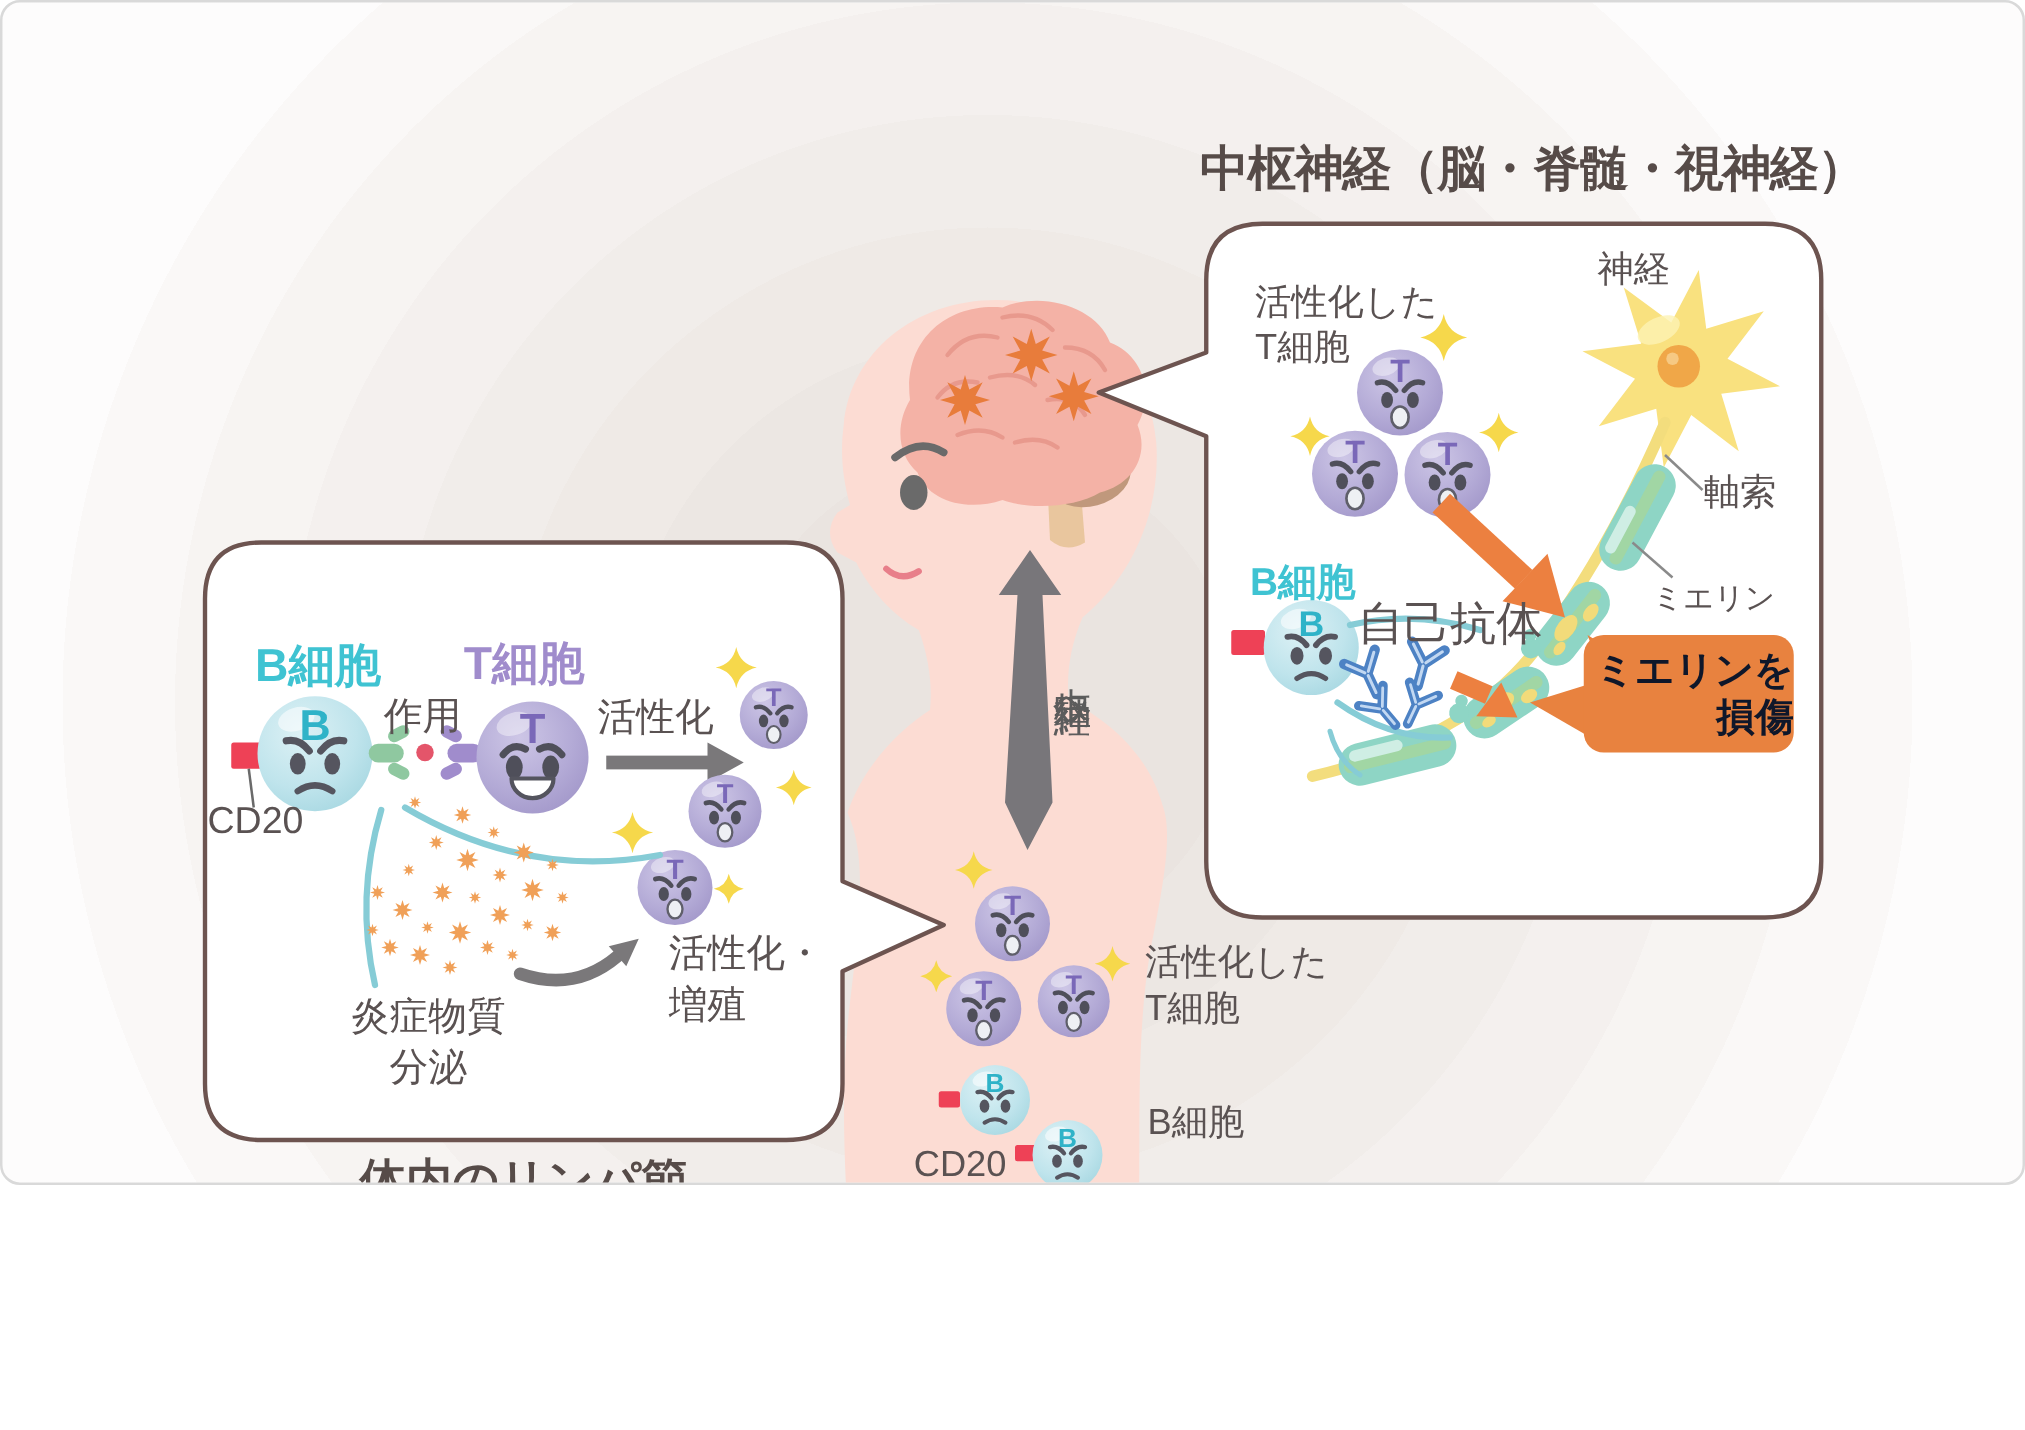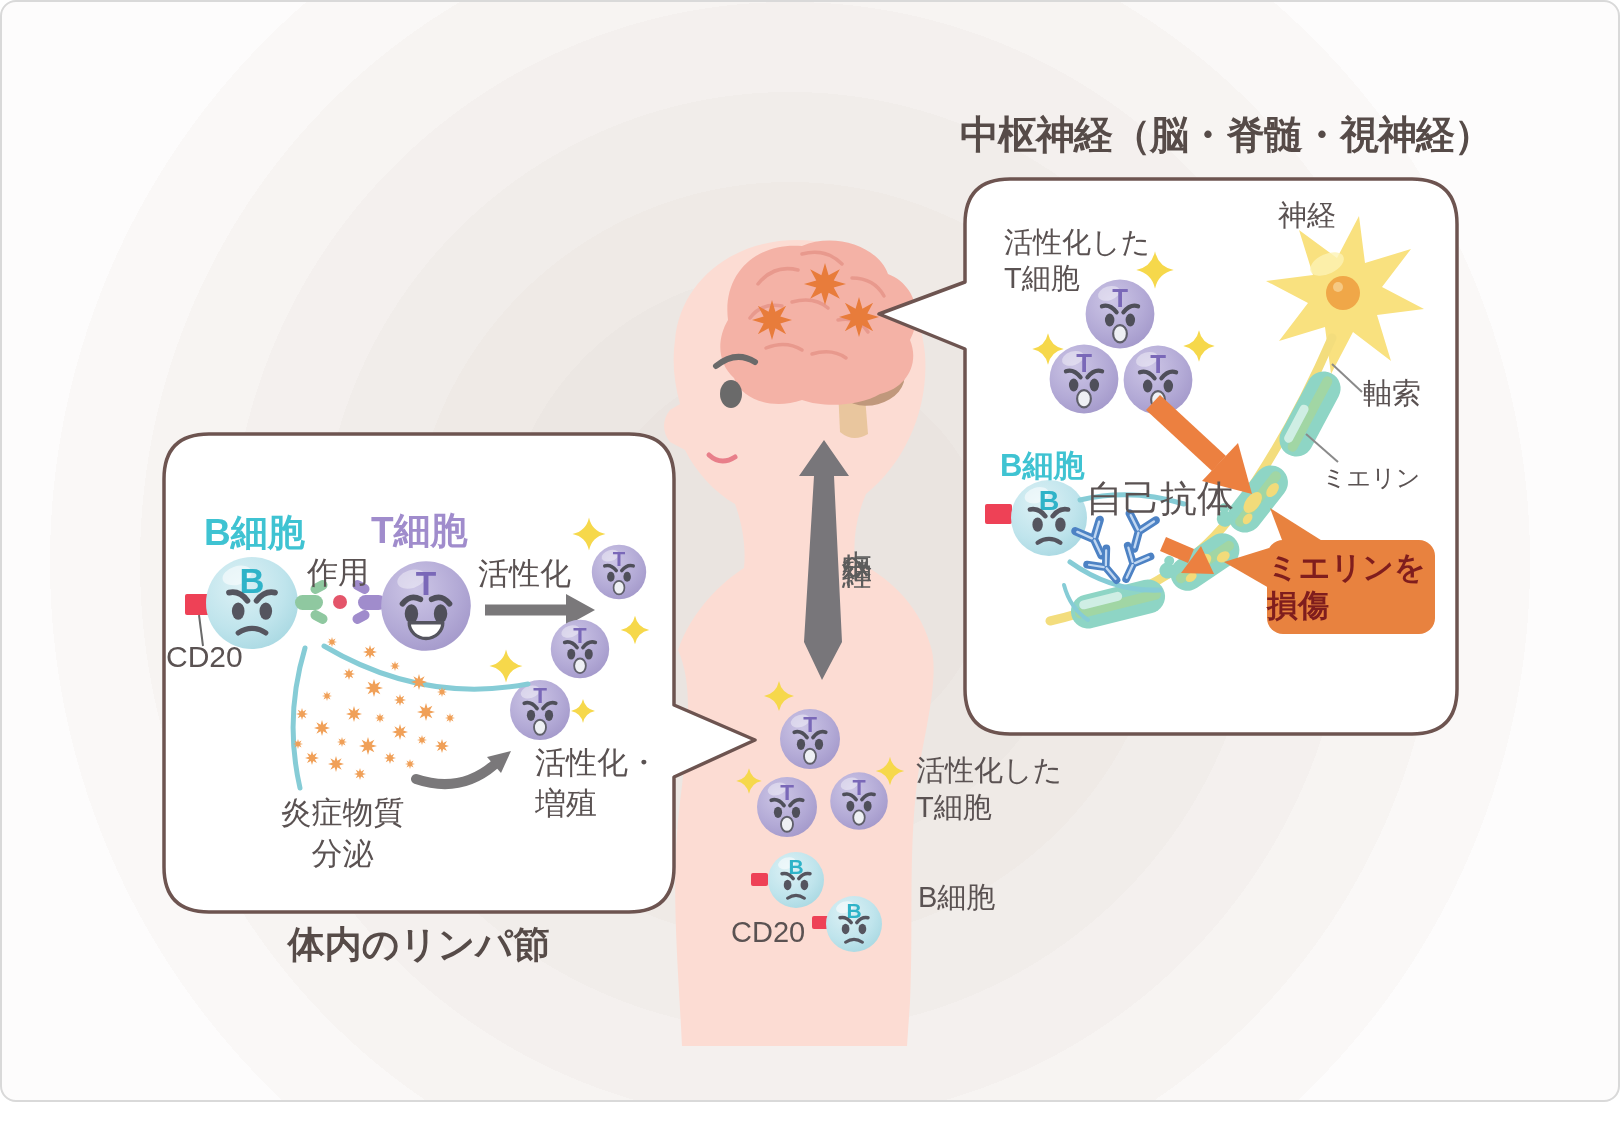--- a/index.html
+++ b/index.html
@@ -1,18 +1,18 @@
 <!DOCTYPE html>
 <html><head>
 <meta charset="utf-8">
 <style>
   html,body{margin:0;padding:0;background:#ffffff;}
   body{font-family:"Liberation Sans","DejaVu Sans",sans-serif;}
   #stage{
-    position:relative;width:1620px;height:1102px;overflow:hidden;
+    position:relative;width:1620px;height:948px;overflow:hidden;
     border:2px solid #d9d9d9;border-radius:16px;box-sizing:border-box;
     background:
       radial-gradient(circle at 788px 560px,
         #eae4e0 0 200px,#ece7e3 200px 290px,#efeae6 290px 380px,
         #f1edea 380px 470px,#f4f0ee 470px 560px,#f7f4f2 560px 650px,
         #faf8f7 650px 740px,#fdfcfc 740px);
   }
   #art{position:absolute;left:0;top:0;}
   .lbl{position:absolute;color:#5a5252;font-weight:500;white-space:nowrap;}
   .b700{font-weight:700;}
@@ -21,23 +21,23 @@
   .dark{color:#564b48;}
   .ctr{text-align:center;}
   #title{left:958px;top:106px;width:504px;font-size:39px;letter-spacing:-1px;}
   .cns-t{left:1002px;top:222px;font-size:29px;line-height:36px;}
   #nerve{left:1276px;top:194px;font-size:29px;}
   #axon{left:1361px;top:372px;font-size:29px;}
   #myelin{left:1320px;top:460px;font-size:24px;}
   #cnsb{left:998px;top:443px;font-size:31px;}
   #autoab{left:1084px;top:472px;font-size:37px;}
   #callout{
-    position:absolute;left:1265px;top:538px;width:168px;height:94px;
-    background:#e8823f;border-radius:16px;color:#7f1d1d;font-weight:700;
-    font-size:31px;line-height:38px;text-align:left;padding-top:9px;
+    position:absolute;left:1265px;top:506px;width:168px;height:94px;
+    background:#e8823f;border-radius:16px;color:#0f172a;font-weight:700;
+    font-size:31px;line-height:38px;text-align:right;padding-top:9px;
     box-sizing:border-box;
   }
   #cnscap{left:963px;top:644px;width:492px;font-size:28px;line-height:37px;}
   #bodyt{left:914px;top:750px;font-size:29px;line-height:37px;}
   #bodyb{left:916px;top:876px;font-size:29px;}
   #bodycd20{left:729px;top:914px;font-size:29px;}
   #tocns{left:834px;top:524px;font-size:30px;letter-spacing:4px;
     writing-mode:vertical-rl;color:#5c5c5c;}
   #lpb{left:202px;top:506px;font-size:37px;}
   #lpt{left:369px;top:504px;font-size:37px;}

